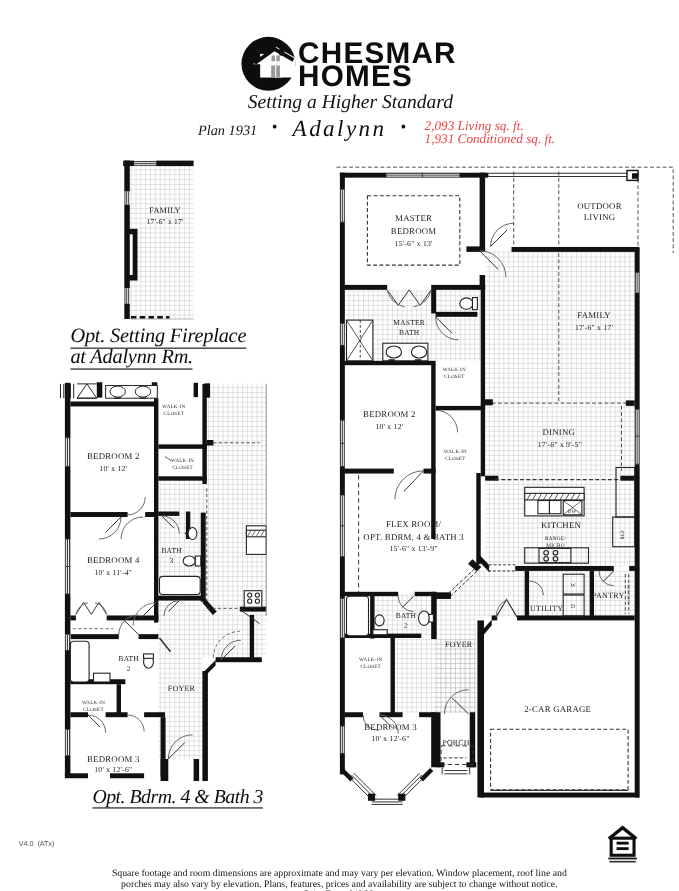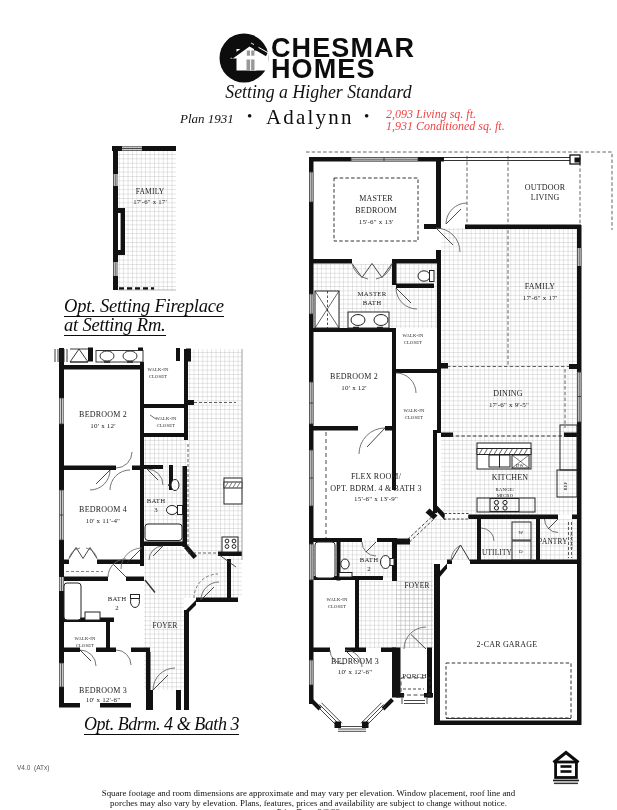--- a/index.html
+++ b/index.html
@@ -4,21 +4,21 @@
 <style>
   html,body{margin:0;padding:0;}
   body{width:617px;height:810px;background:#ffffff;position:relative;overflow:hidden;
        font-family:"Liberation Serif",serif;}
   .abs{position:absolute;}
   #chesmar{left:271px;top:37.5px;font-family:"Liberation Sans",sans-serif;font-weight:bold;
            font-size:27px;line-height:21px;color:#0d0d0d;letter-spacing:1.1px;}
   #slogan{left:10px;top:82px;width:617px;text-align:center;font-style:italic;font-size:17.8px;color:#111;}
   #plan1931{left:180px;top:111px;font-size:13px;font-style:italic;color:#111;}
   #b1{left:247px;top:108px;font-size:15px;color:#111;}
-  #adalynn{left:266px;top:104.5px;font-size:21px;letter-spacing:2.2px;color:#0d0d0d;}
+  #adalynn{left:266px;top:104.5px;font-size:21px;letter-spacing:2.2px;font-style:italic;color:#0d0d0d;}
   #b2{left:364px;top:108px;font-size:15px;color:#111;}
   #sqft{left:386px;top:107.5px;font-size:12px;line-height:12.5px;font-style:italic;color:#ef4444;}
   #optfire{left:64px;top:297px;font-style:italic;font-size:18.5px;line-height:19.3px;color:#0d0d0d;letter-spacing:-0.2px;}
   #optfire span{border-bottom:1.5px solid #0d0d0d;}
   #optbdrm{left:84px;top:713.5px;font-style:italic;font-size:18px;color:#0d0d0d;letter-spacing:-0.45px;}
   #optbdrm span{border-bottom:1.5px solid #0d0d0d;}
   #foot{left:0;top:750px;width:617px;text-align:center;font-size:8.9px;line-height:9.7px;color:#111;margin-top:39px;}
   #ver{left:17px;top:764px;font-size:6.5px;color:#555;font-family:"Liberation Sans",sans-serif;}
 </style>
 </head>
@@ -48,21 +48,21 @@
   </svg>
 
   <div id="chesmar" class="abs">CHESMAR<br>HOMES</div>
   <div id="slogan" class="abs">Setting a Higher Standard</div>
   <div id="plan1931" class="abs">Plan 1931</div>
   <div id="b1" class="abs">•</div>
   <div id="adalynn" class="abs">Adalynn</div>
   <div id="b2" class="abs">•</div>
   <div id="sqft" class="abs">2,093 Living sq. ft.<br>1,931 Conditioned sq. ft.</div>
 
-  <div id="optfire" class="abs"><span>Opt. Setting Fireplace</span><br><span>at Setting Rm.</span></div>
+  <div id="optfire" class="abs"><span>Opt. Setting Fireplace</span><br><span>at Adalynn Rm.</span></div>
   <div id="optbdrm" class="abs"><span>Opt. Bdrm. 4 &amp; Bath 3</span></div>
 
   <div id="foot" class="abs">Square footage and room dimensions are approximate and may vary per elevation. Window placement, roof line and<br>porches may also vary by elevation. Plans, features, prices and availability are subject to change without notice.<br>Print Date: 3/6/23</div>
   <div id="ver" class="abs">V4.0&nbsp; (ATx)</div>
 
   <svg id="plans" class="abs" style="left:0;top:0" width="617" height="810" viewBox="0 0 617 810" font-family="Liberation Serif" fill="none">
     <defs>
       <pattern id="t" width="4.4" height="4.4" patternUnits="userSpaceOnUse">
         <path d="M4.4 0H0V4.4" fill="none" stroke="#b5b5b5" stroke-width="0.7"></path>
       </pattern>

